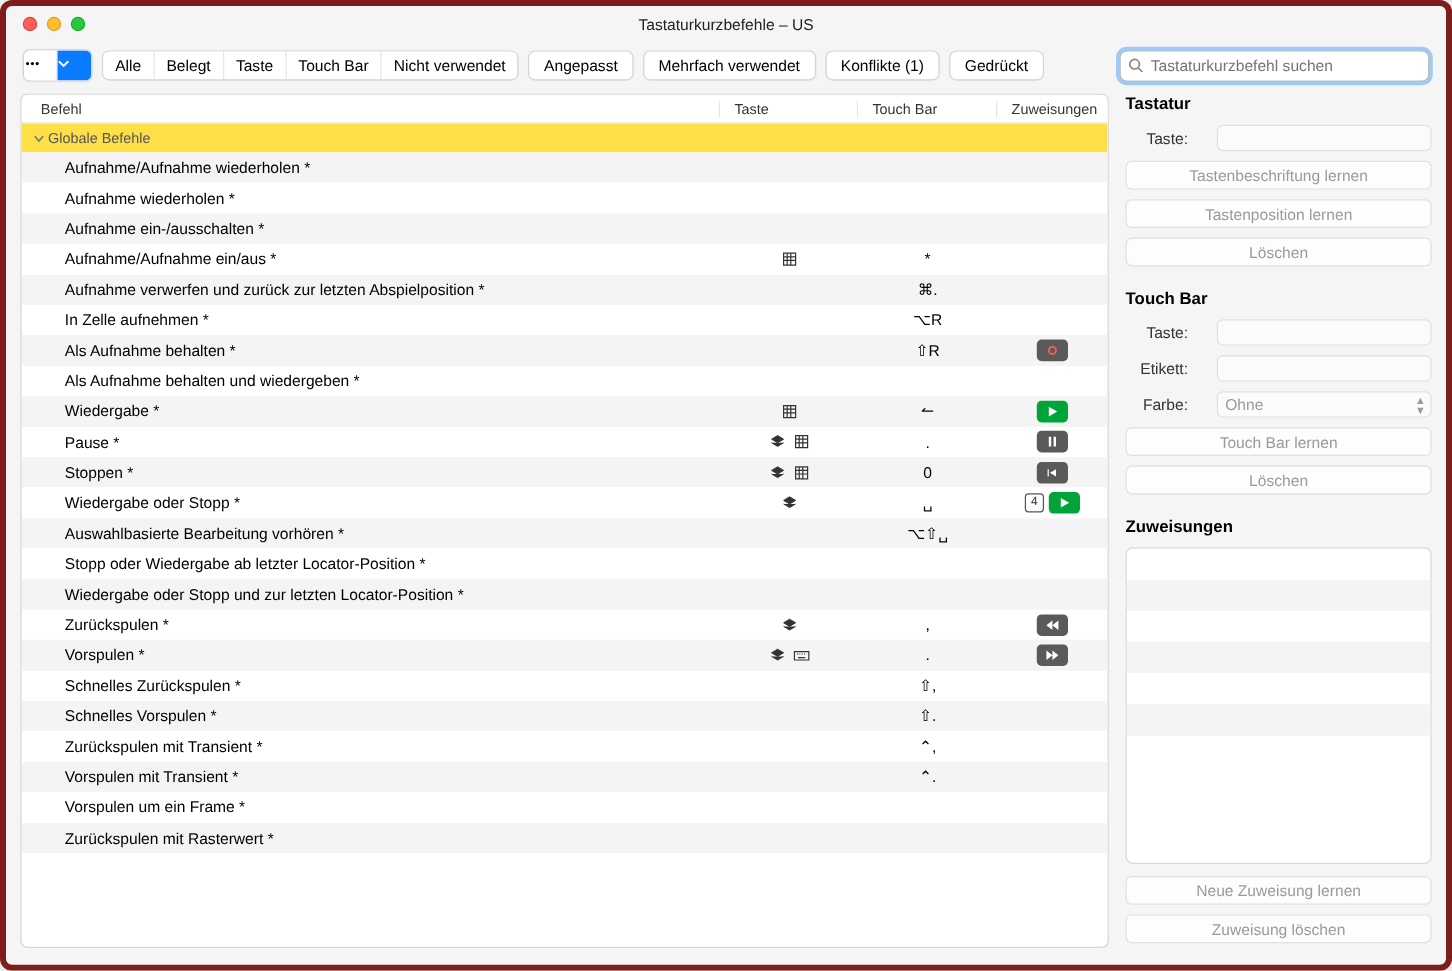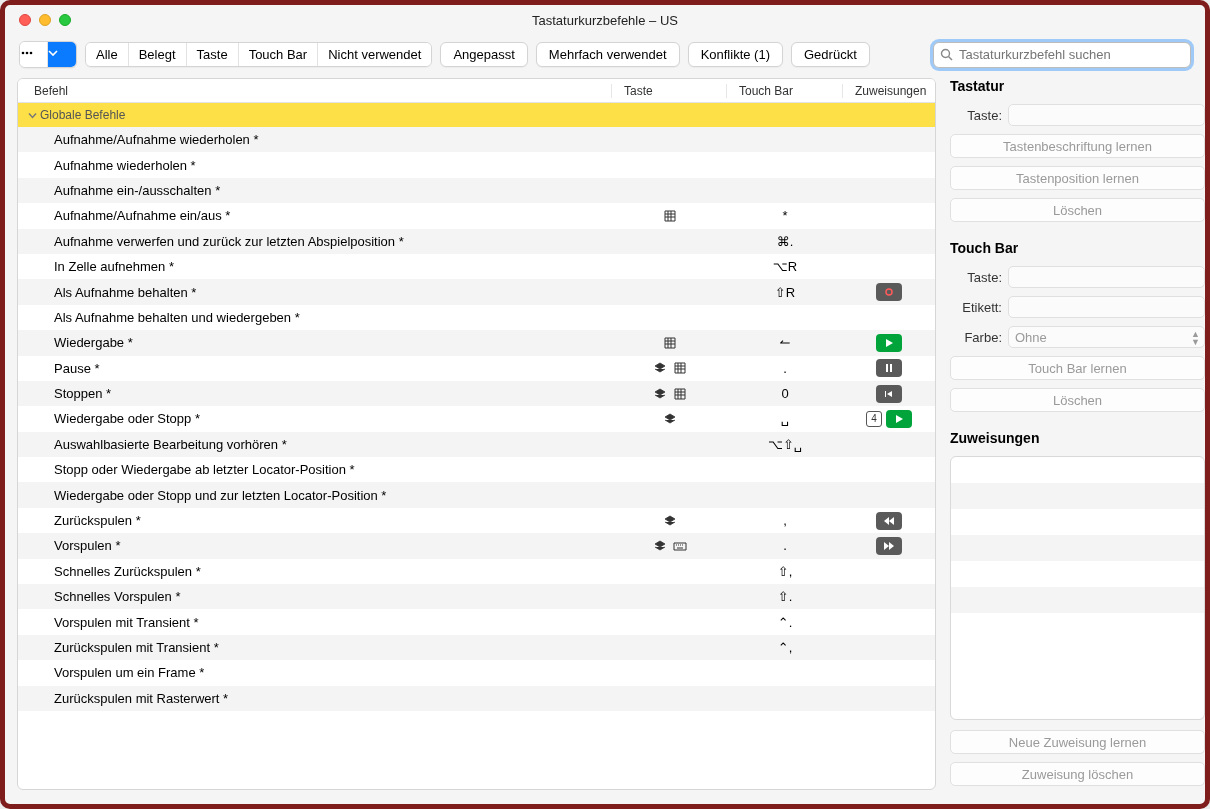--- a/index.html
+++ b/index.html
@@ -16,21 +16,21 @@
   .seggrp { display: inline-flex; background: #fff; border: 1px solid #d4d4d4; border-radius: 6px; overflow: hidden; box-shadow: 0 0.5px 1px rgba(0,0,0,.04); }
   .seg { padding: 4px 10px; border-right: 1px solid #e2e2e2; font-size: 13px; background: #fff; cursor: default; white-space: nowrap; }
   .seg:last-child { border-right: none; }
   .btn { display: inline-flex; align-items: center; justify-content: center; padding: 4px 12px; background: #fff; border: 1px solid #d4d4d4; border-radius: 6px; font-size: 13px; box-shadow: 0 0.5px 1px rgba(0,0,0,.04); }
   .iconbtn { width: 28px; justify-content: center; padding: 4px 0; }
   .blue { background: #0a7aff; border-color: #0a7aff; color: #fff; }
   .flex-spacer { flex: 1; }
   .search { display: flex; align-items: center; width: 258px; height: 26px; background: #fff; border: 1px solid #bcbcbc; border-radius: 6px; padding: 0 6px; box-shadow: 0 0 0 3px rgba(0,122,255,.35); }
   .search svg { flex: none; margin-right: 4px; }
   .search input { flex: 1; border: none; outline: none; font-size: 13px; color: #6d28d9; background: transparent; }
-  .body { flex: 1; display: flex; overflow: hidden; padding: 0 0 14px 12px; gap: 14px; }
+  .body { flex: 1; display: flex; overflow: hidden; padding: 0 12px 14px 12px; gap: 14px; }
   .table-wrap { flex: 1; background: #fff; border: 1px solid #d6d6d6; border-radius: 6px; overflow: hidden; display: flex; flex-direction: column; }
   .thead { display: flex; align-items: center; height: 24px; border-bottom: 1px solid #e3e3e3; background: #fff; font-size: 12px; color: #333; }
   .col-cmd { flex: 1; padding-left: 16px; border-right: 1px solid #e6e6e6; }
   .col-key { width: 115px; padding-left: 12px; border-right: 1px solid #e6e6e6; }
   .col-tb  { width: 116px; padding-left: 12px; border-right: 1px solid #e6e6e6; }
   .col-asg { width: 92px; padding-left: 12px; }
   .tbody { flex: 1; overflow-y: auto; }
   .grouprow { display: flex; align-items: center; height: 24px; padding-left: 8px; font-size: 12px; color: #555; background: #fde047; }
   .grouprow .chev { width: 12px; display: inline-flex; justify-content: center; margin-right: 2px; color: #777; }
   .row { display: flex; align-items: center; height: 25.4px; }
@@ -41,21 +41,21 @@
   .row .c-asg { width: 92px; display: flex; align-items: center; justify-content: center; gap: 4px; }
   .keyicon { width: 14px; height: 14px; display: inline-flex; align-items: center; justify-content: center; }
   .pill { display: inline-flex; align-items: center; justify-content: center; width: 26px; height: 18px; border-radius: 4px; }
   .pill.green { background: #00a43a; }
   .pill.dark  { background: #5a5a5a; }
   .pill svg { display: block; }
   .keycap { display:inline-flex; width:16px; height:16px; border:1px solid #555; border-radius:3px; align-items:center; justify-content:center; font-size:10px; color:#333; }
   .side { width: 255px; display: flex; flex-direction: column; gap: 4px; font-size: 13px; }
   .side h4 { margin: 10px 0 6px 0; font-size: 14px; font-weight: 600; }
   .side h4:first-child { margin-top: 0; }
-  .siderow { display: flex; align-items: center; gap: 6px; margin-bottom: 4px; }
+  .siderow { display: flex; align-items: center; gap: 24px; margin-bottom: 4px; }
   .siderow label { width: 52px; text-align: right; color: #333; }
   .siderow .val { flex: 1; height: 22px; background: #fbfbfb; border: 1px solid #e0e0e0; border-radius: 5px; }
   .sidebtn { width: 100%; height: 24px; background: #fdfdfd; border: 1px solid #e0e0e0; border-radius: 5px; color: #9a9a9a; display: flex; align-items: center; justify-content: center; margin-bottom: 4px; }
   .select { flex:1; height: 22px; background: #fbfbfb; border: 1px solid #e0e0e0; border-radius: 5px; color: #9a9a9a; display:flex; align-items:center; padding: 0 6px; position: relative; }
   .select .arrows { position: absolute; right: 4px; top: 3px; font-size: 9px; line-height: 8px; color: #9a9a9a; }
   .assignbox { flex: 1; min-height: 188px; background: #fff; border: 1px solid #d9d9d9; border-radius: 6px; margin-bottom: 6px; overflow: hidden; }
   .assignbox .arow { height: 26px; }
   .assignbox .arow:nth-child(even) { background: #f4f4f4; }
 </style>
 </head>
@@ -341,29 +341,29 @@
             <div class="c-tb">⇧,</div>
             <div class="c-asg"></div>
           </div>
           <div class="row">
             <div class="c-cmd">Schnelles Vorspulen *</div>
             <div class="c-key"></div>
             <div class="c-tb">⇧.</div>
             <div class="c-asg"></div>
           </div>
           <div class="row">
+            <div class="c-cmd">Zurückspulen mit Transient *</div>
+            <div class="c-key"></div>
+            <div class="c-tb">⌃,</div>
+            <div class="c-asg"></div>
+          </div>
+          <div class="row">
             <div class="c-cmd">Vorspulen mit Transient *</div>
             <div class="c-key"></div>
             <div class="c-tb">⌃.</div>
-            <div class="c-asg"></div>
-          </div>
-          <div class="row">
-            <div class="c-cmd">Zurückspulen mit Transient *</div>
-            <div class="c-key"></div>
-            <div class="c-tb">⌃,</div>
             <div class="c-asg"></div>
           </div>
           <div class="row">
             <div class="c-cmd">Vorspulen um ein Frame *</div>
             <div class="c-key"></div>
             <div class="c-tb"></div>
             <div class="c-asg"></div>
           </div>
           <div class="row">
             <div class="c-cmd">Zurückspulen mit Rasterwert *</div>

